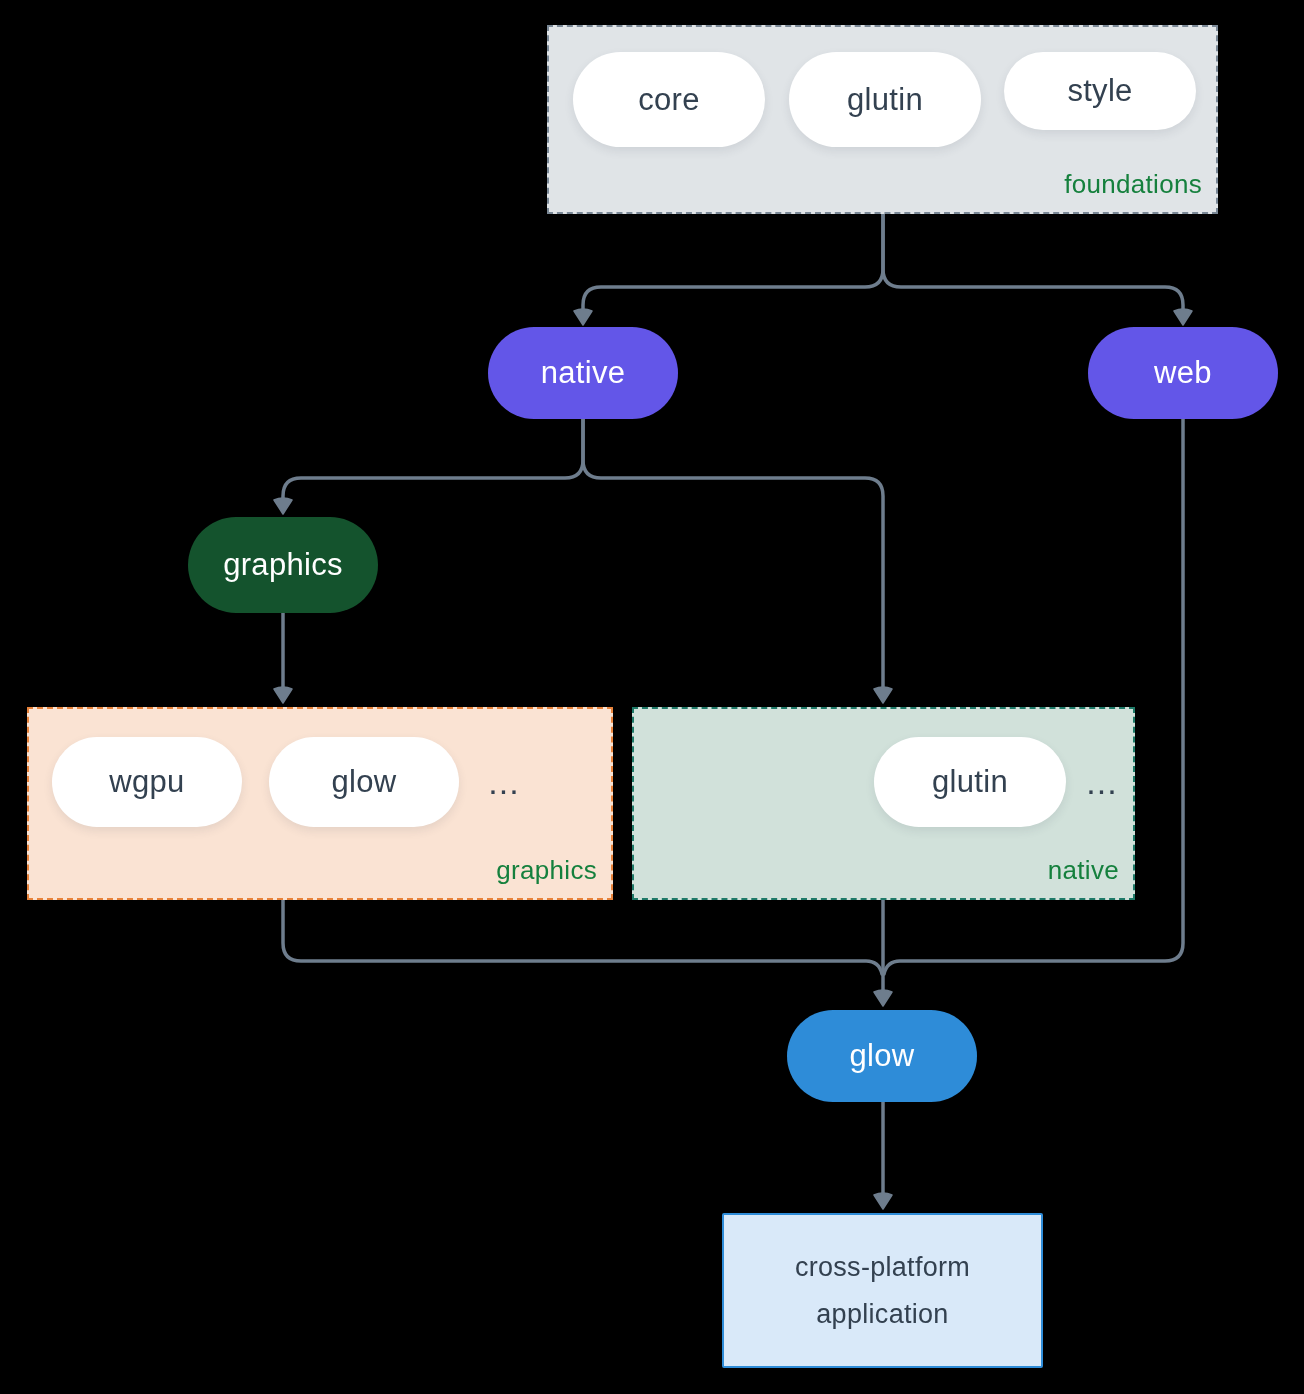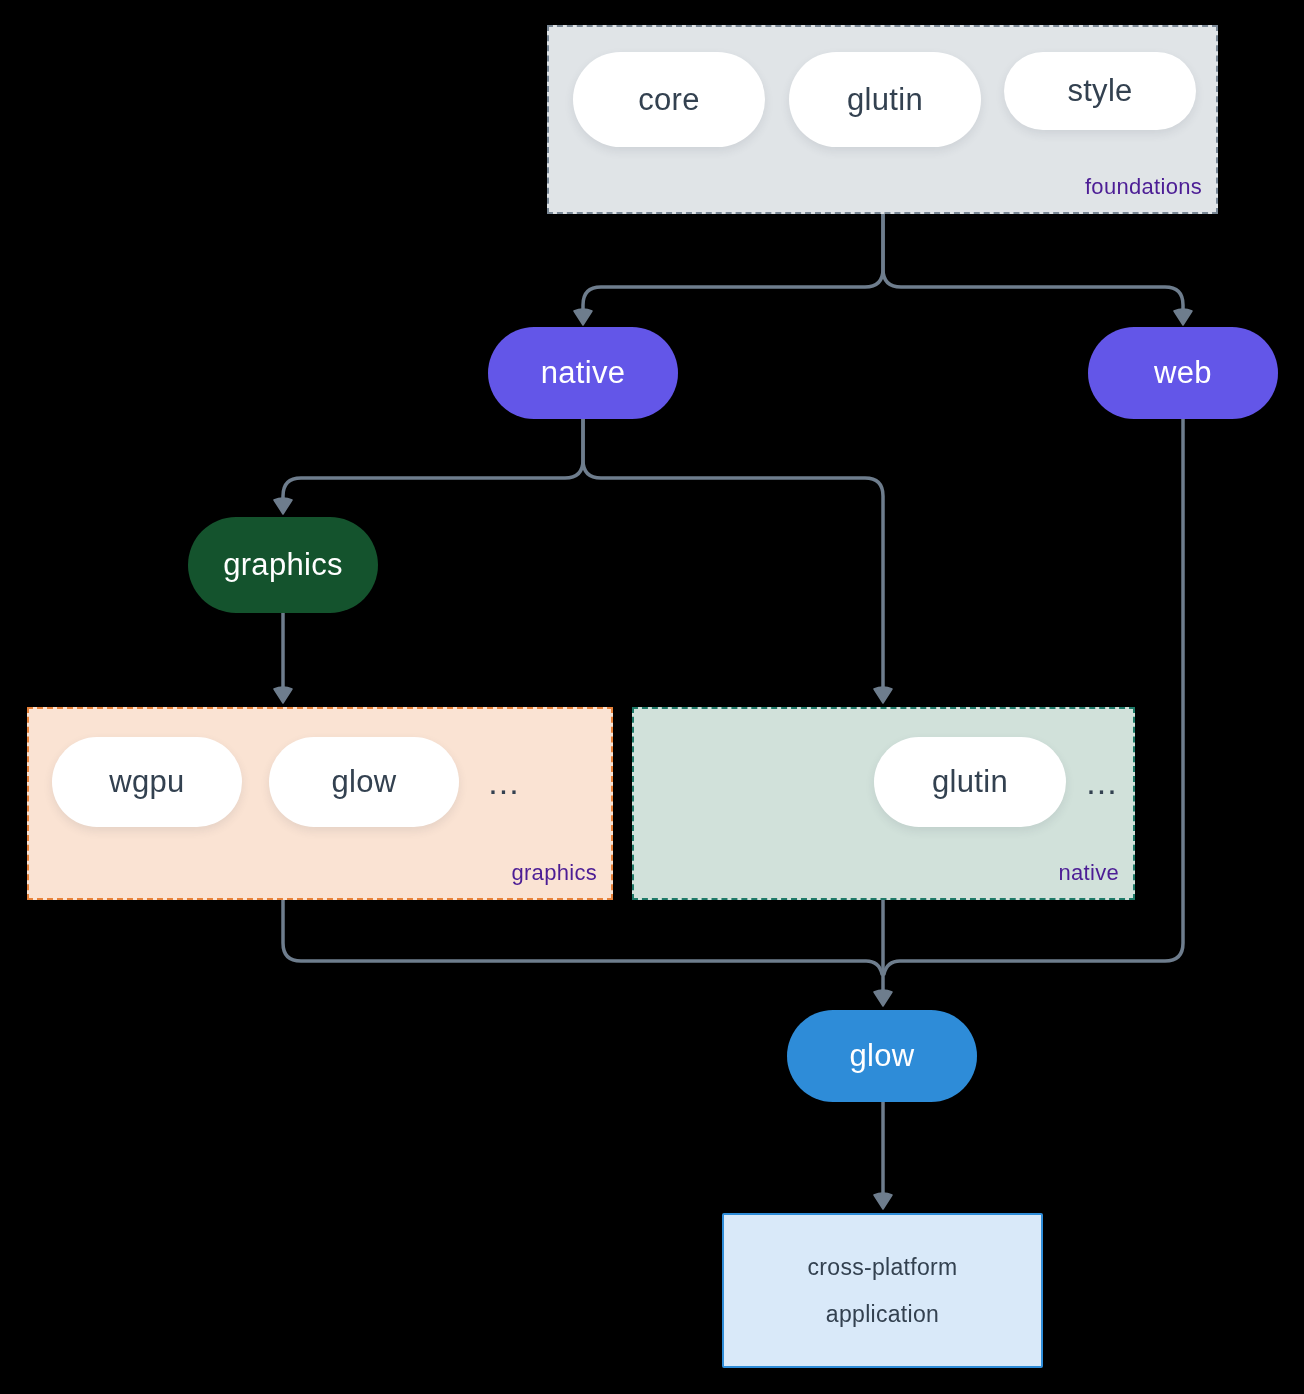--- a/index.html
+++ b/index.html
@@ -49,22 +49,22 @@
     border-color: #E8833B;
   }
   .group.shells {
     left: 632px; top: 707px; width: 503px; height: 193px;
     background: #D1E1DA;
     border-color: #1F7A68;
   }
   .group-label {
     position: absolute;
     right: 14px; bottom: 12px;
-    font-size: 22px;
-    color: #4c1d95;
+    font-size: 26px;
+    color: #15803d;
     letter-spacing: 0.3px;
   }
   .pill {
     position: absolute;
     display: flex;
     align-items: center;
     justify-content: center;
     border-radius: 48px;
     font-size: 31px;
     letter-spacing: 0.3px;
@@ -93,21 +93,21 @@
     background: #D9E9F9;
     border: 2.5px solid #2E8CD8;
     border-radius: 2px;
     display: flex;
     align-items: center;
     justify-content: center;
   }
   .app-box .app-text {
     width: 250px;
     text-align: center;
-    font-size: 23px;
+    font-size: 27px;
     line-height: 47px;
     color: #334150;
     letter-spacing: 0.3px;
   }
 </style>
 </head>
 <body>
 
 <div class="canvas">
 

